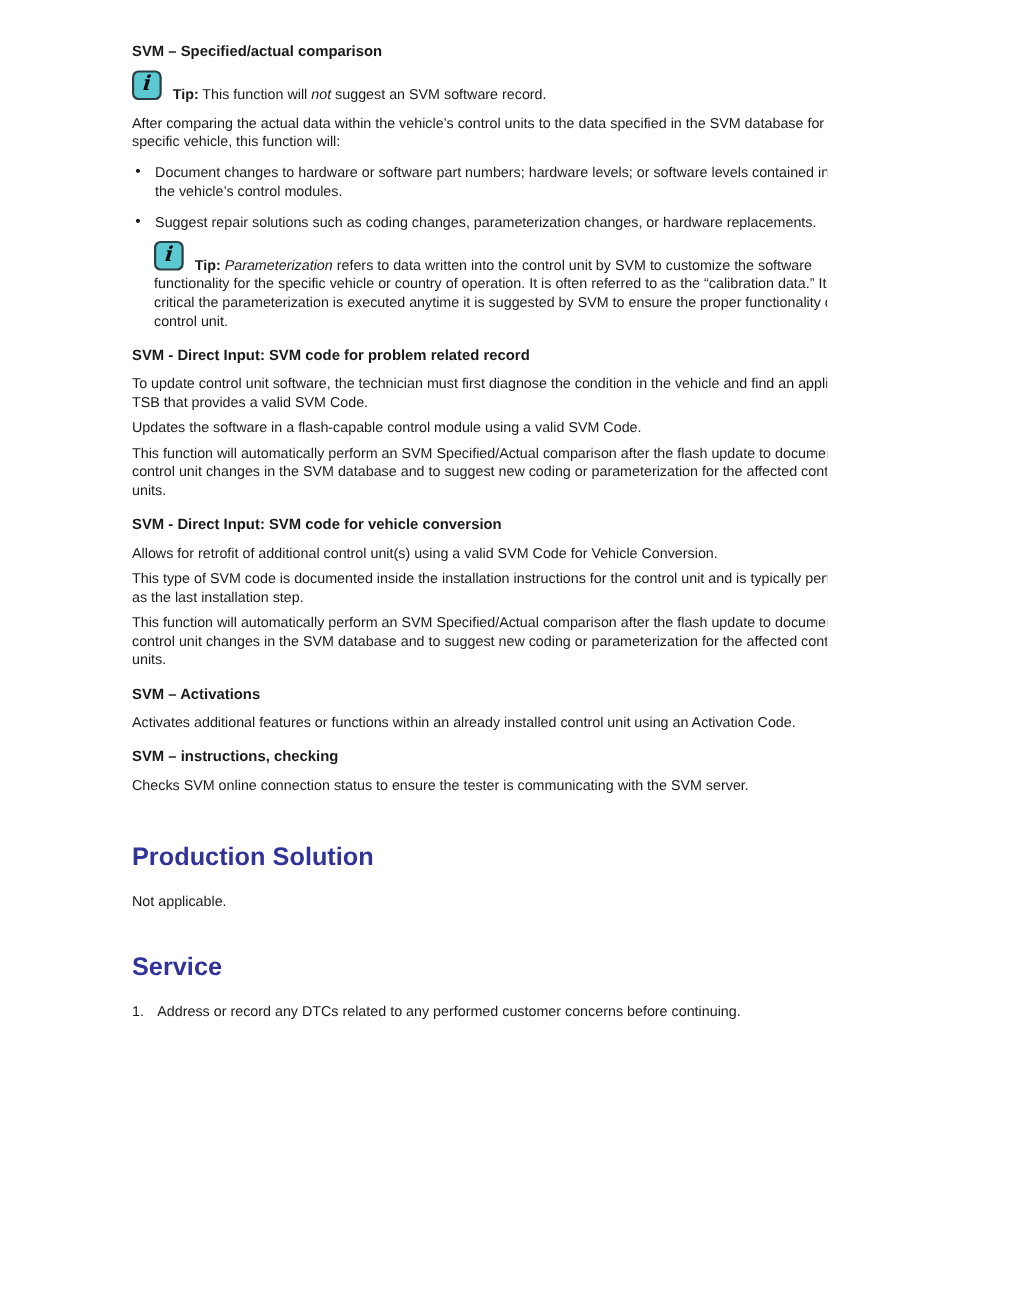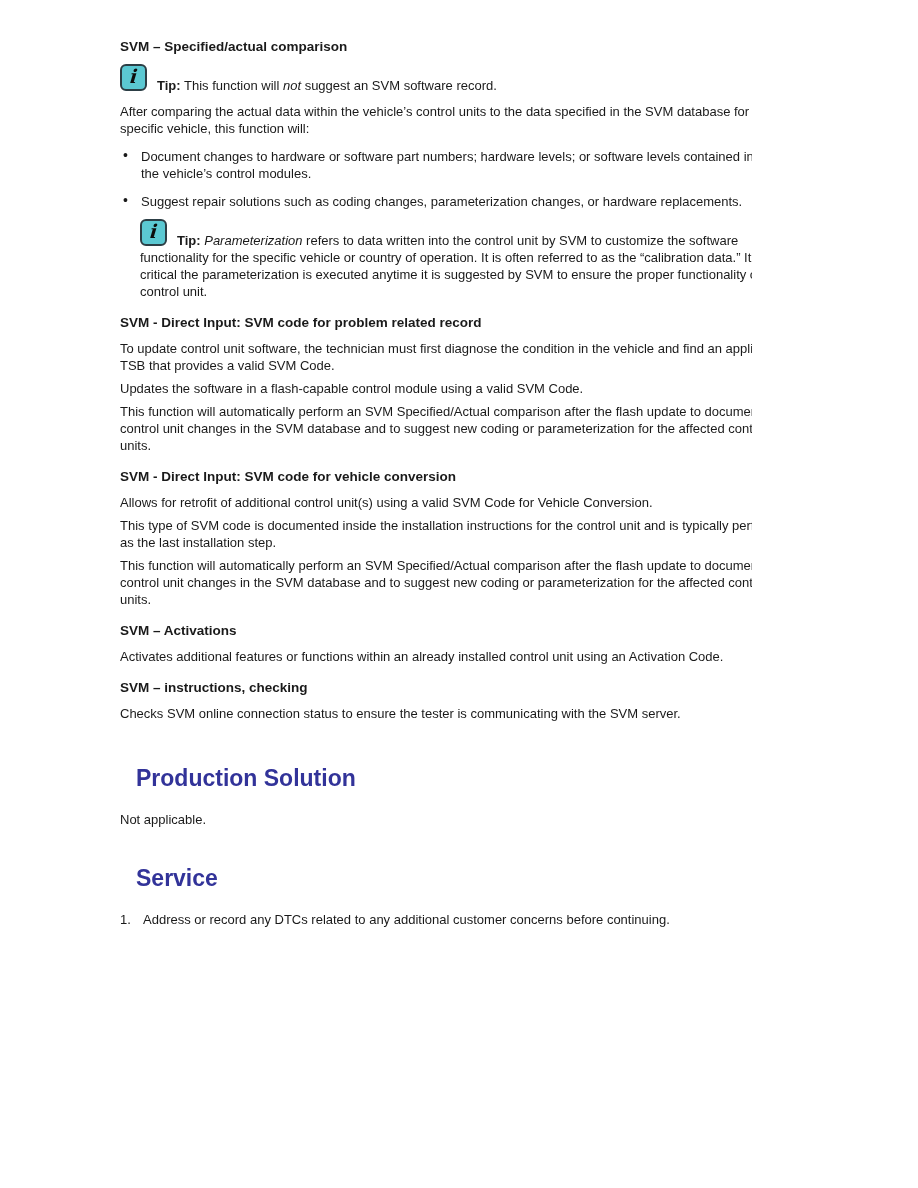--- a/index.html
+++ b/index.html
@@ -54,21 +54,21 @@
   b{font-weight:bold;}
   i{font-style:italic;}
   ul.bullets{list-style:none;margin:11px 0 2px;padding:0;}
   ul.bullets li{position:relative;padding-left:21px;margin-bottom:11px;}
   ul.bullets li.has-tip{margin-bottom:6px;}
   .bullet-marker{position:absolute;left:3px;top:-1px;font-size:14px;}
   h1.big{
     font-size:23px;line-height:27px;
     color:var(--heading-blue,#323399);
     font-weight:bold;
-    margin:43px 16px 19px;
+    margin:43px 0 19px;
   }
   h1.big.second{margin-top:37px;}
   .num-item{position:relative;padding-left:23px;margin:0 0 6px;}
   .num-marker{position:absolute;left:0;top:0;}
 </style>
 </head>
 <body>
 
 <div class="page">
   <div class="content">
@@ -130,18 +130,18 @@
 
     <section>
       <h1 class="big">Production Solution</h1>
       <p class="para">Not applicable.</p>
     </section>
 
     <section>
       <h1 class="big second">Service</h1>
       <div class="num-item">
         <span class="num-marker">1.</span>
-        <span>Address or record any DTCs related to any additional customer concerns before continuing.</span>
+        <span>Address or record any DTCs related to any performed customer concerns before continuing.</span>
       </div>
     </section>
 
   </div>
 </div>
 
 </body></html>

